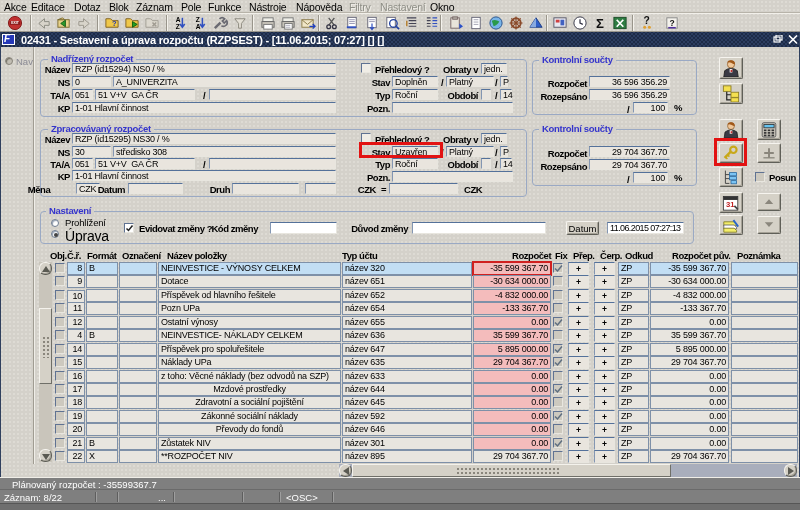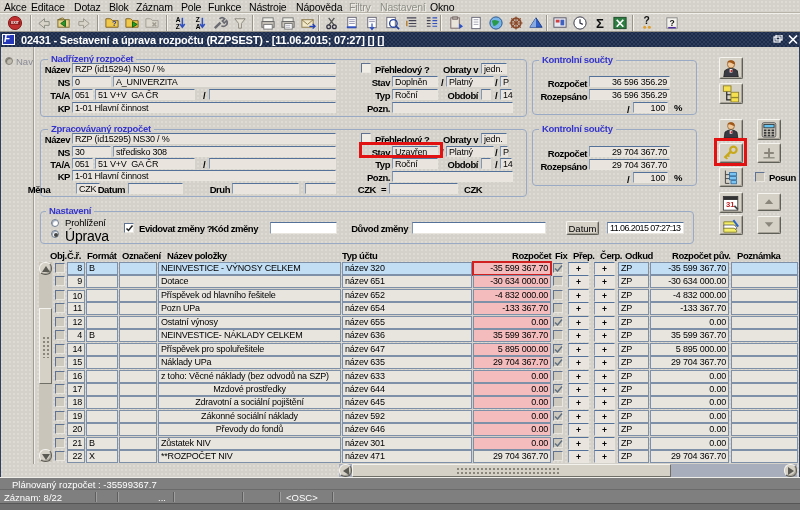--- a/index.html
+++ b/index.html
@@ -539,21 +539,21 @@
 <div class="fld" style="left:568px;top:437px;width:21px;height:13px;text-align:center;font-weight:bold;font-size:8.5px;line-height:12px;padding:0;">+</div>
 <div class="fld" style="left:594px;top:437px;width:21px;height:13px;text-align:center;font-weight:bold;font-size:8.5px;line-height:12px;padding:0;">+</div>
 <div class="cell" style="left:618px;top:437px;width:31px;">ZP</div>
 <div class="cell num" style="left:650px;top:437px;width:79px;">0.00</div>
 <div class="cell" style="left:731px;top:437px;width:67px;"></div>
 <div class="cb" style="left:55px;top:451px;background:#cdc9bf;"></div>
 <div class="cell num" style="left:67px;top:450px;width:18px;">22</div>
 <div class="cell" style="left:86px;top:450px;width:32px;">X</div>
 <div class="cell" style="left:119px;top:450px;width:38px;"></div>
 <div class="cell" style="left:158px;top:450px;width:183px;">**ROZPOČET NIV</div>
-<div class="cell" style="left:342px;top:450px;width:130px;">název 471</div>
+<div class="cell" style="left:342px;top:450px;width:130px;">název 895</div>
 <div class="cell num" style="left:473px;top:450px;width:78px;">29 704 367.70</div>
 <div class="cb" style="left:553px;top:451px;background:#cdc9bf;"></div>
 <div class="fld" style="left:568px;top:450px;width:21px;height:13px;text-align:center;font-weight:bold;font-size:8.5px;line-height:12px;padding:0;">+</div>
 <div class="fld" style="left:594px;top:450px;width:21px;height:13px;text-align:center;font-weight:bold;font-size:8.5px;line-height:12px;padding:0;">+</div>
 <div class="cell" style="left:618px;top:450px;width:31px;">ZP</div>
 <div class="cell num" style="left:650px;top:450px;width:79px;">29 704 367.70</div>
 <div class="cell" style="left:731px;top:450px;width:67px;"></div>
 <div class="abs" style="left:39px;top:262px;width:13px;height:200px;background:#c9c5bb;"></div>
 <div class="btn" style="left:39px;top:262px;width:13px;height:13px;border-radius:6px;"></div>
 <svg class="abs" style="left:42px;top:266px;" width="8" height="6" viewBox="0 0 8 6">

